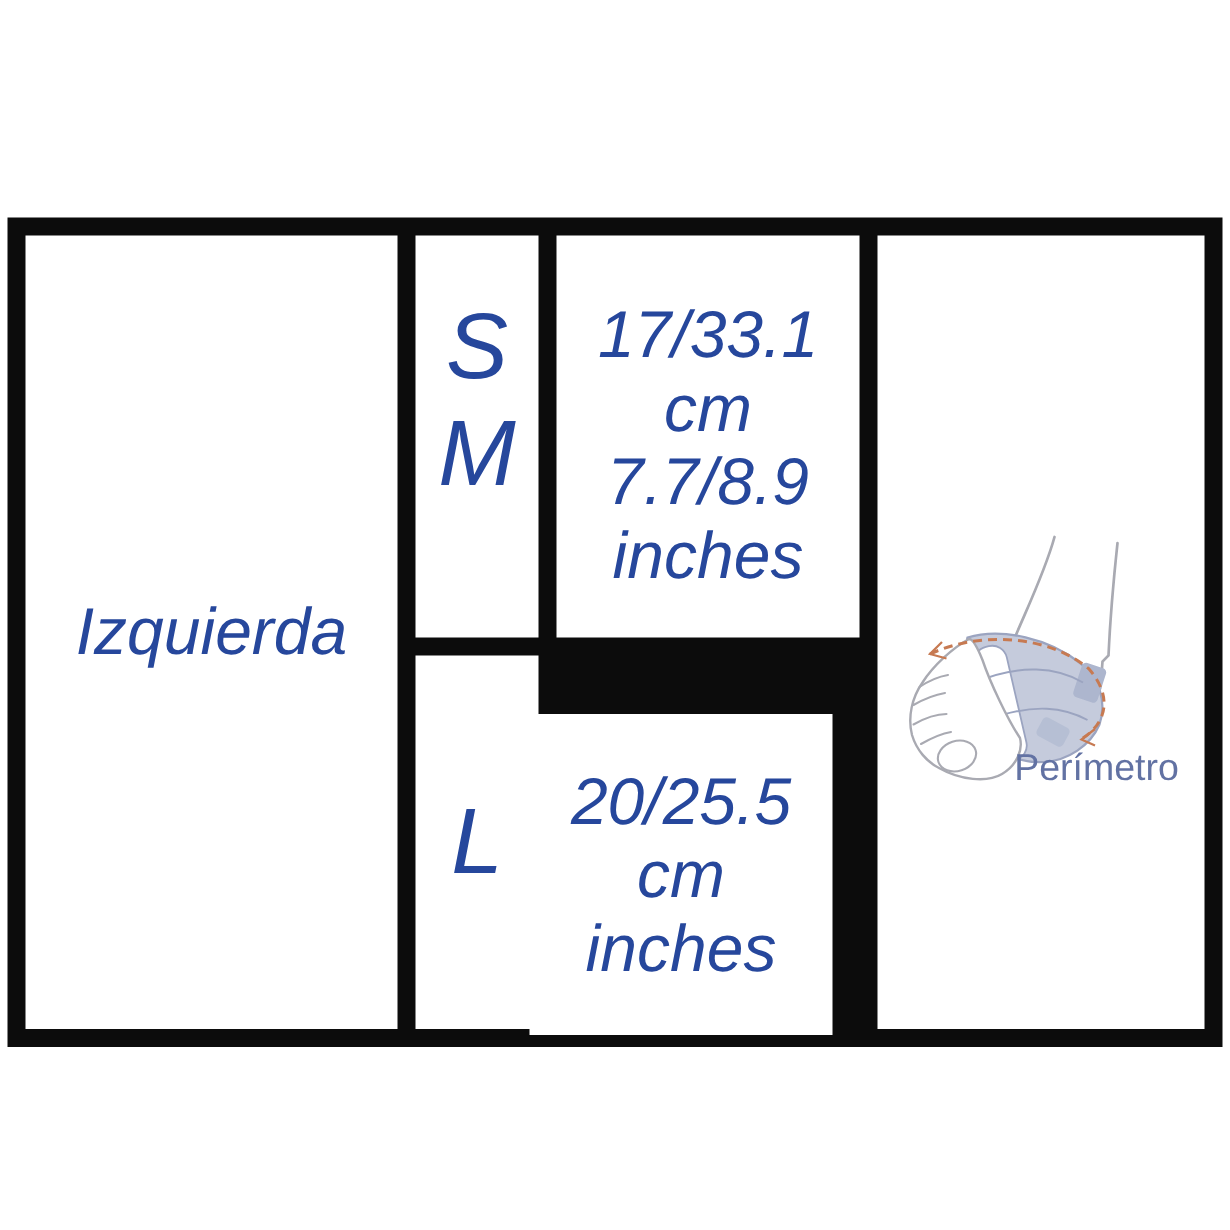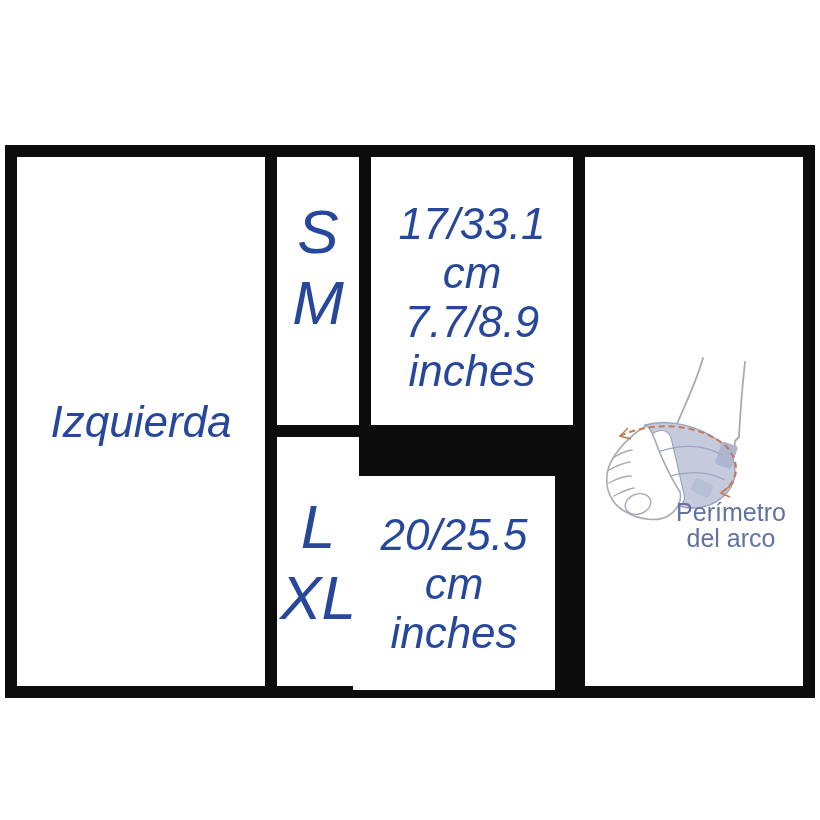--- a/index.html
+++ b/index.html
@@ -79,21 +79,20 @@
       <div class="range-line blue-italic">17/33.1</div>
       <div class="range-line blue-italic">cm</div>
       <div class="range-line blue-italic">7.7/8.9</div>
       <div class="range-line blue-italic">inches</div>
     </div>
   </div>
 
   <div class="cell cell-lxl">
     <div>
       <div class="size-line blue-italic">L</div>
-      <div class="size-line blue-italic">XL</div>
     </div>
   </div>
 
   <div class="cell cell-range2">
     <div>
       <div class="range-line blue-italic">20/25.5</div>
       <div class="range-line blue-italic">cm</div>
       <div class="range-line blue-italic">inches</div>
     </div>
   </div>
@@ -121,17 +120,16 @@
       <path d="M 23 116 C 29 112 36 109 42 108 M 19 128 C 26 124 34 121 40 120 M 19 141 C 26 137 34 134 41 134 M 24 154 C 31 150 38 147 44 146" fill="none" stroke="#a9aab2" stroke-width="1.4" stroke-linecap="round"></path>
 
       <ellipse cx="48" cy="162" rx="13" ry="10" transform="rotate(-18 48 162)" fill="#ffffff" stroke="#a9aab2" stroke-width="1.4"></ellipse>
 
       <path d="M 30 94 C 65 78 110 82 136 104 C 150 120 150 138 132 150" fill="none" stroke="#c77a52" stroke-width="2" stroke-dasharray="6 4"></path>
       <path d="M 38 86 L 30 94 L 41 97" fill="none" stroke="#c77a52" stroke-width="1.5"></path>
       <path d="M 140 144 L 131 151 L 140 155" fill="none" stroke="#c77a52" stroke-width="1.5"></path>
     </svg>
     <div class="illus-caption">
       <div>Perímetro</div>
-      <div>del arco</div>
     </div>
   </div>
 
 </div>
 
 </body></html>

